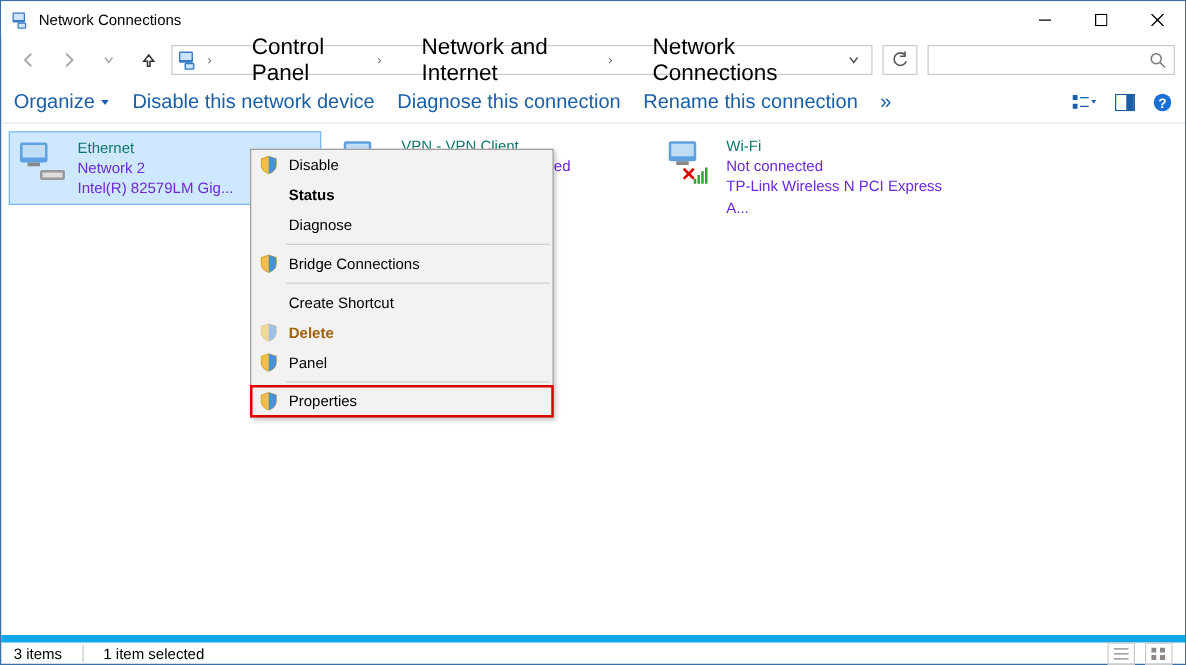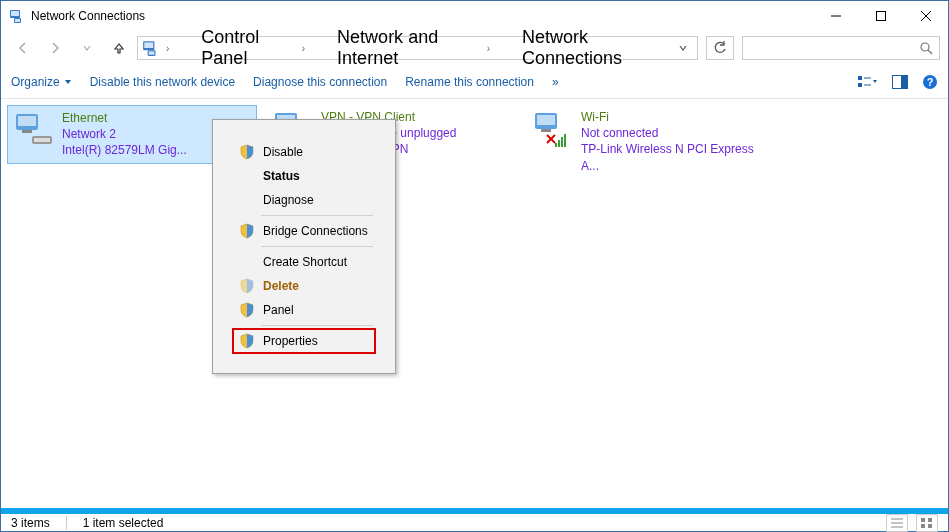--- a/index.html
+++ b/index.html
@@ -15,32 +15,32 @@
 .navbtn.enabled { color: #333; }
 .breadcrumb { flex: 1; height: 24px; border: 1px solid #ccc; display: flex; align-items: center; padding: 0 4px; gap: 2px; }
 .bcicon { width: 18px; height: 18px; margin-right: 2px; }
 .bcitem { padding: 0 4px; font-size: 18px; margin-left: 24px; }
 .bcchev { color: #666; font-size: 10px; padding: 0 2px; }
 .bcdrop { margin-left: auto; padding: 0 6px; color: #555; }
 .refresh { width: 28px; height: 24px; border: 1px solid #ccc; display: flex; align-items: center; justify-content: center; margin-left: 4px; color: #555; }
 .search { width: 198px; height: 24px; border: 1px solid #ccc; display: flex; align-items: center; padding: 0 6px; margin-left: 4px; }
 .search input { border: none; outline: none; flex: 1; font-size: 12px; }
 .toolbar { height: 34px; border-bottom: 1px solid #e5e5e5; display: flex; align-items: center; padding: 0 10px; gap: 18px; }
-.tbtn { color: #1a5ea6; font-size: 12px; display: flex; align-items: center; gap: 4px; cursor: default; }
+.tbtn { color: #1a5ea6; font-size: 16px; display: flex; align-items: center; gap: 4px; cursor: default; }
 .tright { margin-left: auto; display: flex; align-items: center; gap: 14px; }
 .ticon { color: #1a5ea6; }
 .content { position: relative; height: calc(100% - 30px - 34px - 34px - 24px); padding: 6px; }
 .items { display: flex; gap: 10px; align-items: flex-start; }
 .conn { width: 250px; display: flex; padding: 4px; gap: 6px; }
 .conn.sel { background: #cde8ff; border: 1px solid #7abaf2; }
 .conn-icon { width: 44px; height: 40px; position: relative; }
 .conn-text { display: flex; flex-direction: column; line-height: 1.35; }
-.conn-name { color: #4d7c0f; }
+.conn-name { color: #0f766e; }
 .conn-sub { color: #6d28d9; }
-.ctxmenu { position: absolute; left: 199px; top: 20px; width: 184px; background: #f2f2f2; border: 1px solid #a0a0a0; box-shadow: 2px 2px 4px rgba(0,0,0,0.25); padding: 20px; margin-left: 12px; }
+.ctxmenu { position: absolute; left: 199px; top: 20px; width: 243px; background: #f2f2f2; border: 1px solid #a0a0a0; box-shadow: 2px 2px 4px rgba(0,0,0,0.25); padding: 0; }
 .mitem { height: 24px; display: flex; align-items: center; padding-left: 30px; position: relative; font-size: 12px; }
 .mitem.bold { font-weight: 600; }
 .mitem.disabled { color: #a16207; font-weight: bold; }
 .mitem.highlight { outline: 2px solid #d00; outline-offset: -1px; }
 .mitem .micon { position: absolute; left: 6px; width: 16px; height: 16px; }
 .msep { height: 1px; background: #d0d0d0; margin: 3px 2px 3px 28px; }
 .status { position: absolute; bottom: 0; left: 0; right: 0; height: 23px; border-top: 6px solid #0ea5e9; display: flex; align-items: center; padding: 0 10px; gap: 16px; font-size: 12px; }
 .status .sep { width: 1px; height: 14px; background: #ccc; }
 .status .sright { margin-left: auto; display: flex; gap: 8px; }
 .sview { width: 22px; height: 18px; border: 1px solid #ccc; display: flex; align-items: center; justify-content: center; }

